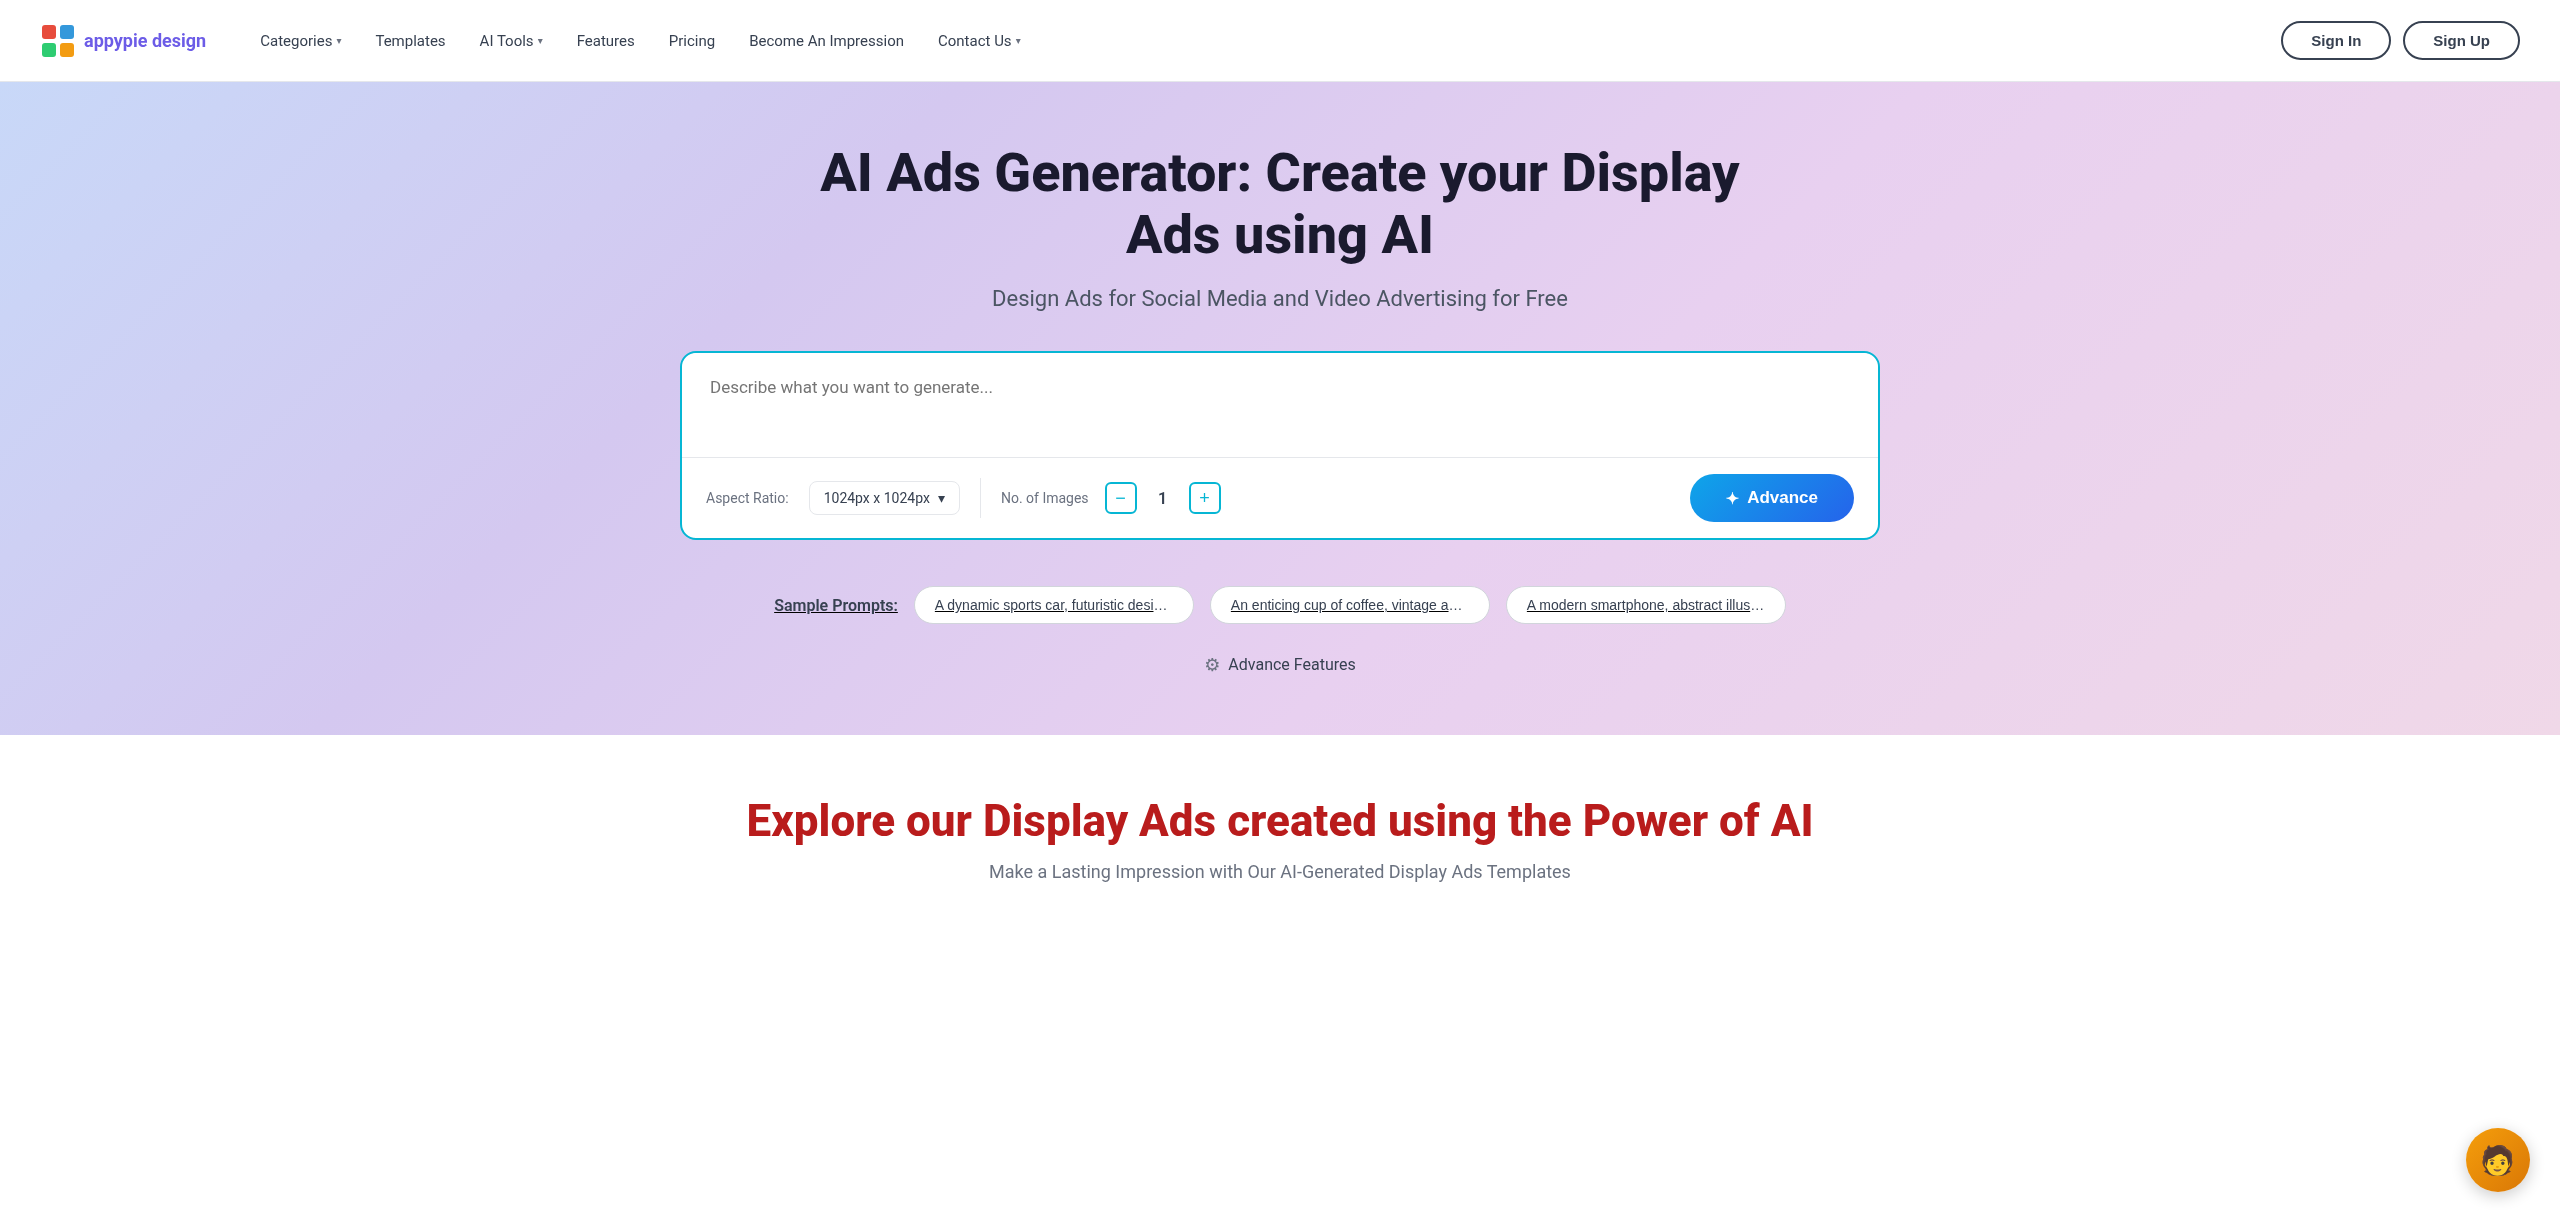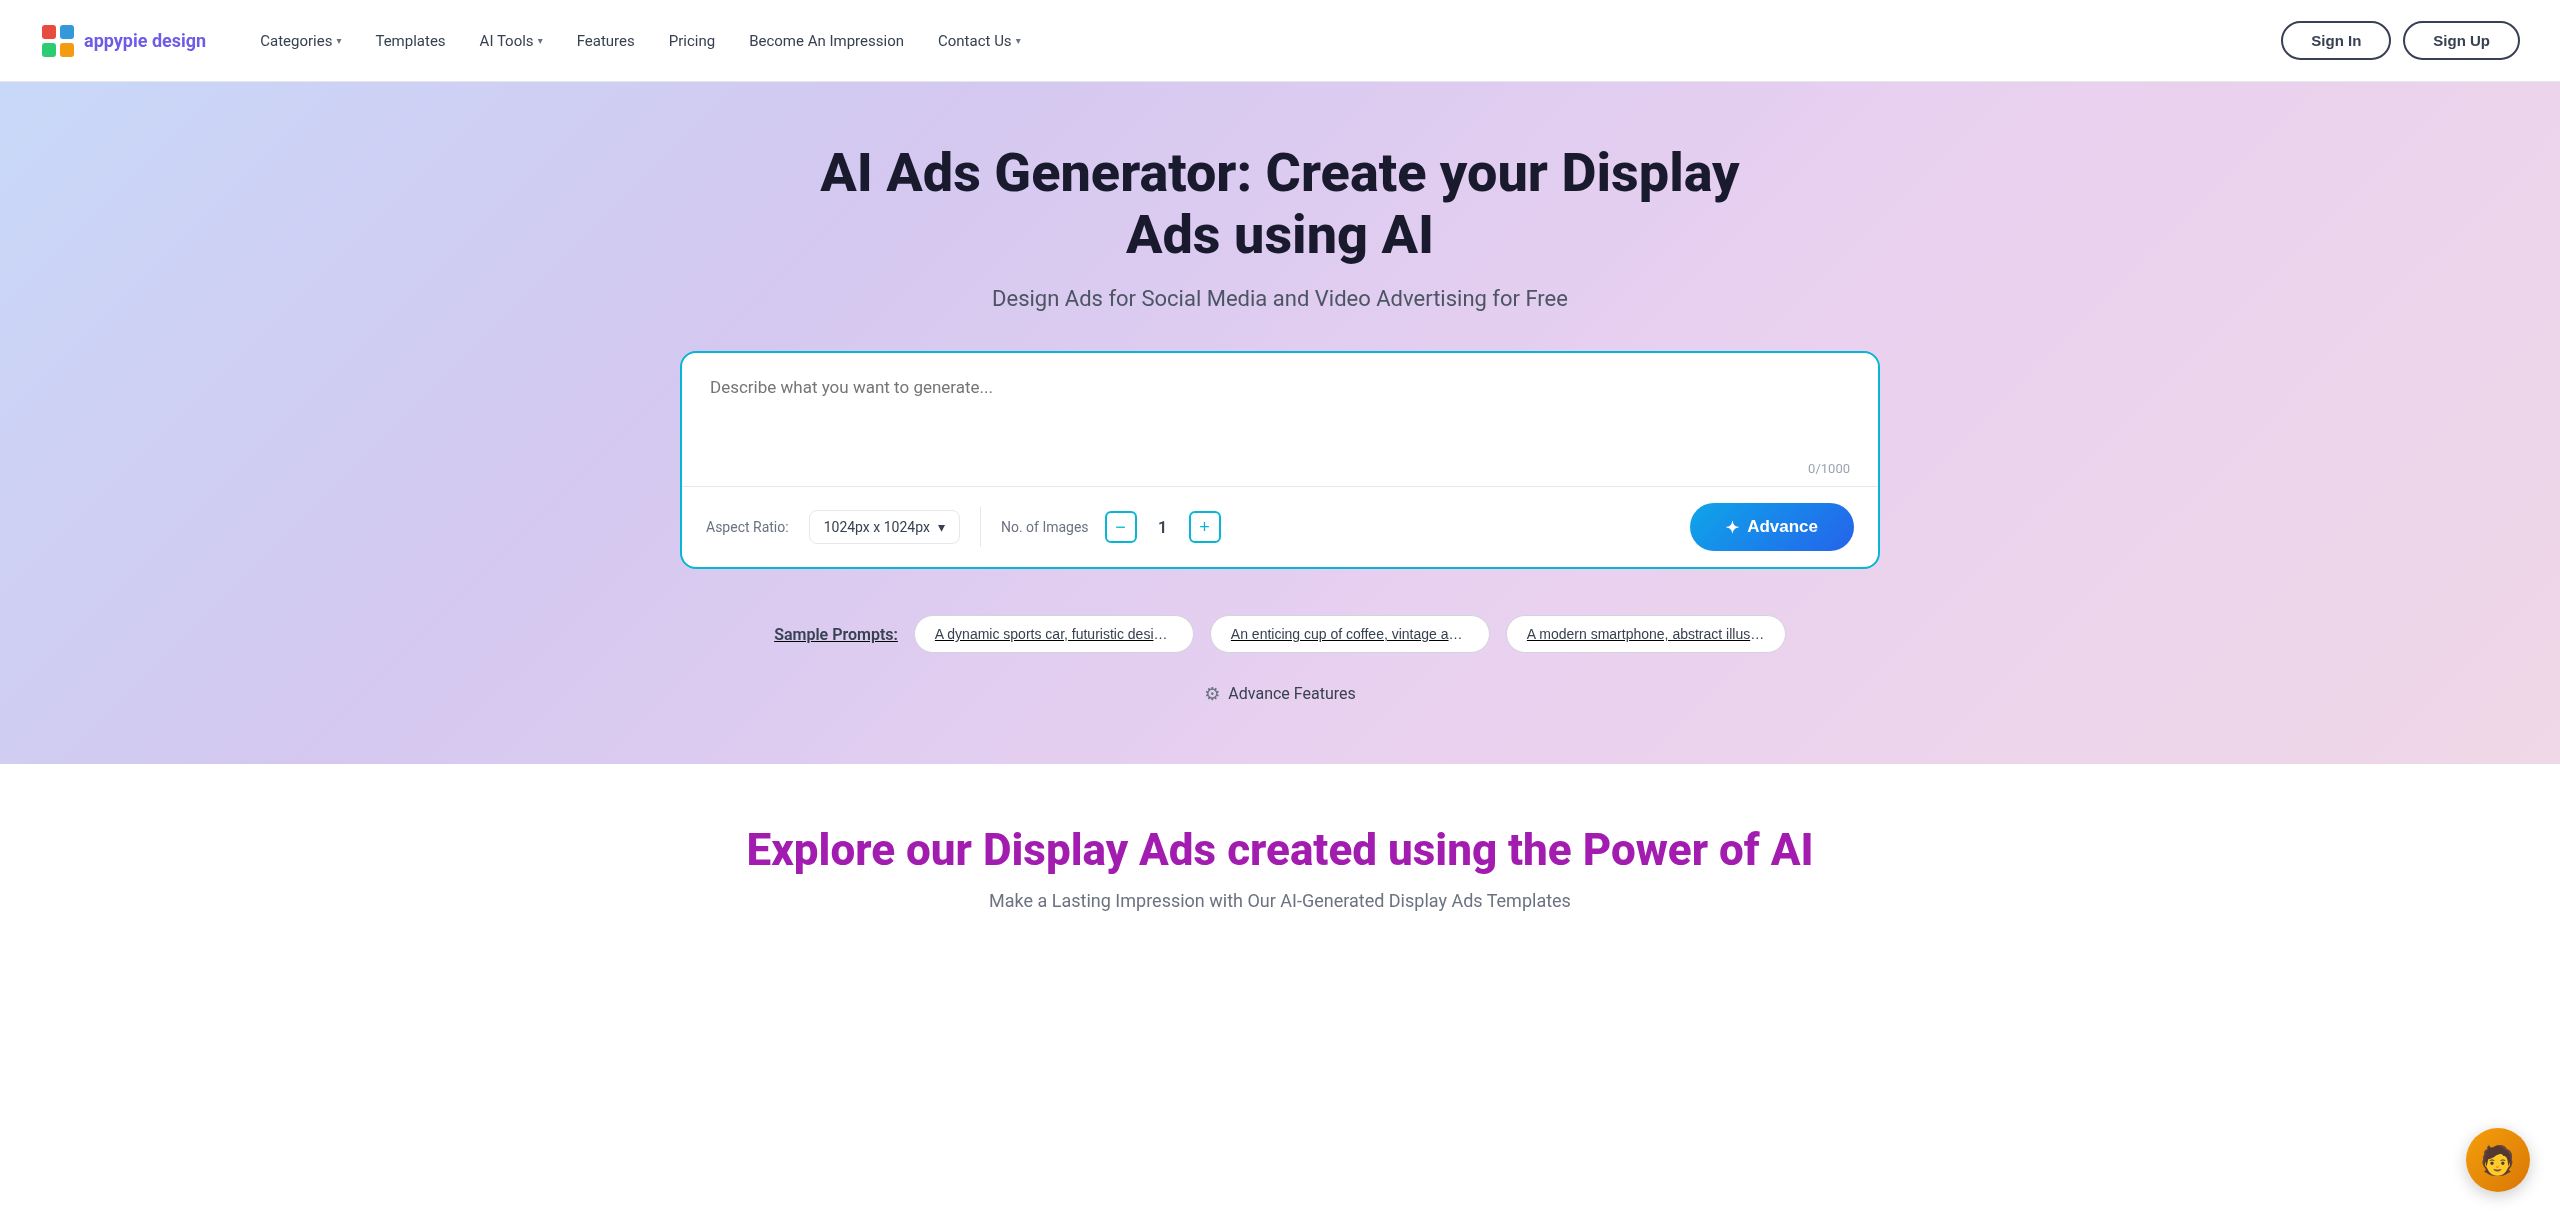--- a/index.html
+++ b/index.html
@@ -255,21 +255,21 @@
 
     
     .bottom-section {
       background: #fff;
       padding: 60px 40px 40px;
       text-align: center;
     }
     .bottom-title {
       font-size: 44px;
       font-weight: 800;
-      color: #a21caf;
+      color: #b91c1c;
       margin-bottom: 14px;
     }
     .bottom-subtitle {
       font-size: 18px;
       color: #6b7280;
     }
 
     
     .floating-avatar {
       position: fixed;
@@ -344,21 +344,20 @@
     <button class="btn-signup">Sign Up</button>
   </div>
 </nav>
 
 <section class="hero">
   <h1 class="hero-title">AI Ads Generator: Create your Display Ads using AI</h1>
   <p class="hero-subtitle">Design Ads for Social Media and Video Advertising for Free</p>
 
   <div class="generator-box">
     <textarea class="generator-textarea" placeholder="Describe what you want to generate..." style=""></textarea>
-    <div class="generator-char-count">0/1000</div>
     <div class="generator-controls">
       <span class="control-label">Aspect Ratio:</span>
       <div class="aspect-select">
         <span>1024px x 1024px</span>
         <span>▾</span>
       </div>
       <div class="divider-v"></div>
       <div class="images-control">
         <span class="images-label">No. of Images</span>
         <button class="qty-btn">−</button>

